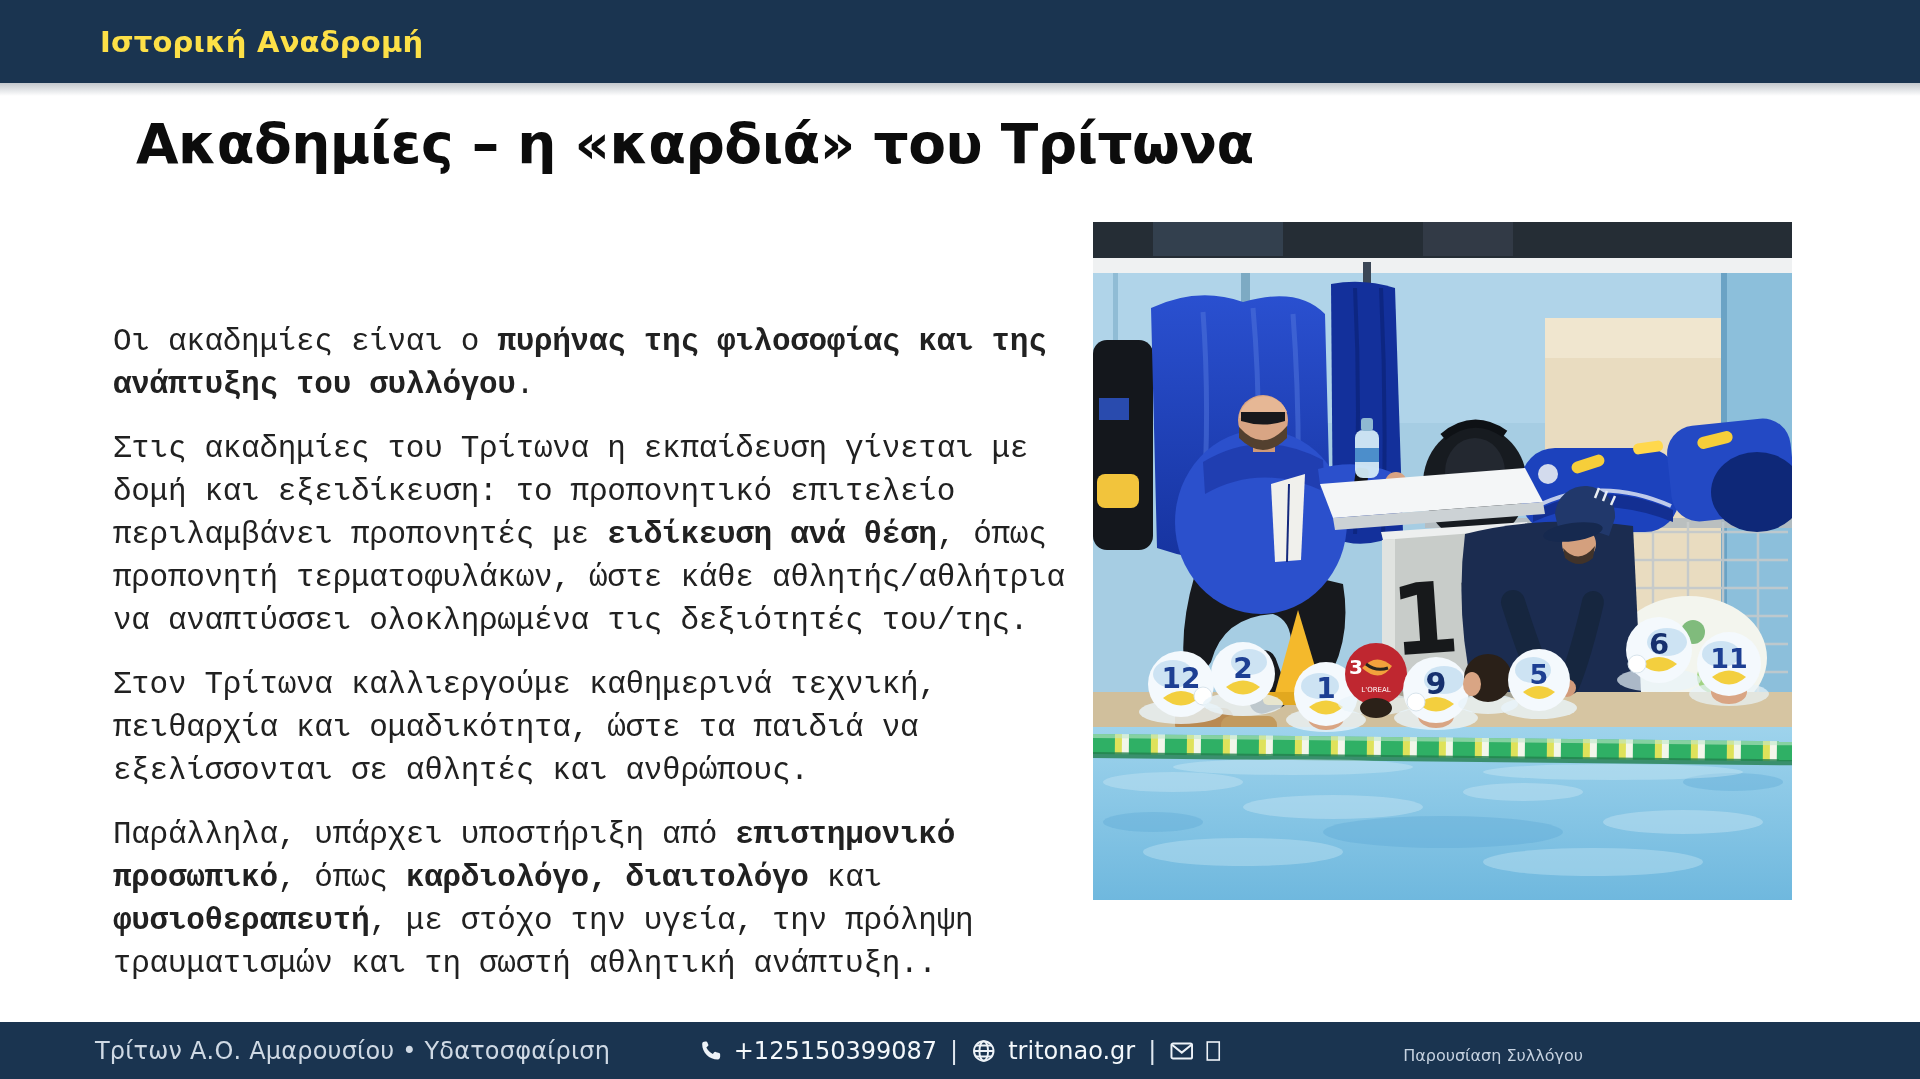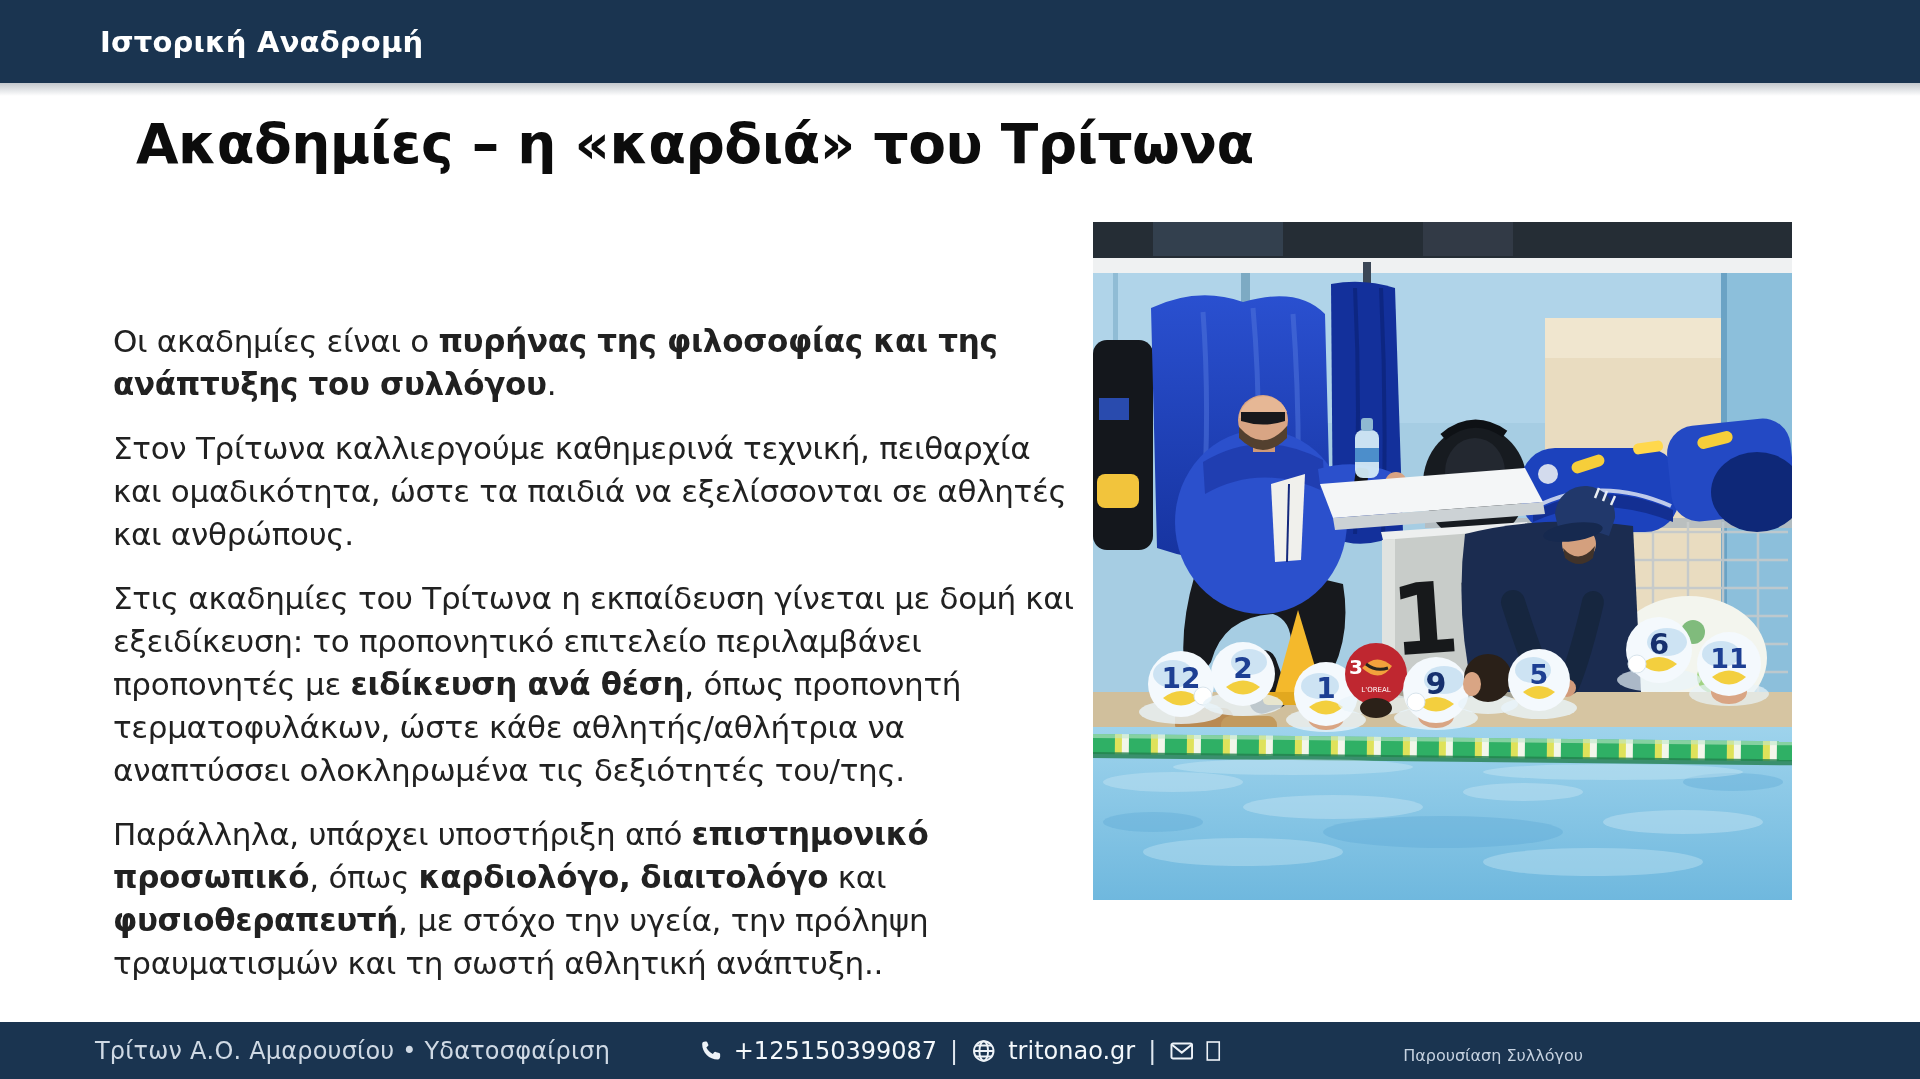--- a/index.html
+++ b/index.html
@@ -5,34 +5,34 @@
   html,body{margin:0;padding:0;background:#e8e8e8;}
   .slide{
     position:relative;width:1920px;height:1079px;background:#ffffff;
     font-family:"DejaVu Sans","Liberation Sans",sans-serif;overflow:hidden;
   }
   
   .topbar{
     position:absolute;left:0;top:0;width:1920px;height:83px;
     background:#1a3450;display:flex;align-items:center;
   }
-  .topbar-label{color:#ffffff;font-size:29px;font-weight:700;margin-left:100px;letter-spacing:.2px;}
+  .topbar-label{color:#fde047;font-size:29px;font-weight:700;margin-left:100px;letter-spacing:.2px;}
   .topbar-shadow{
     position:absolute;left:0;top:83px;width:1920px;height:13px;
     background:linear-gradient(to bottom,rgba(40,55,75,.28),rgba(40,55,75,0));
   }
   
   .slide-title{
     position:absolute;left:114px;top:112px;width:1200px;
     font-size:55px;font-weight:700;color:#0c0c0c;letter-spacing:-.5px;margin-left:22px;
   }
   
   .body-text{
     position:absolute;left:113px;top:320px;width:968px;
-    font-size:31px;line-height:43px;color:#212121;letter-spacing:-.3px;
+    font-size:31px;line-height:43px;color:#212121;letter-spacing:-.3px;font-family:Liberation Mono, monospace;
   }
   .body-text p{margin:0 0 21px 0;}
   .body-text span.b{font-weight:700;}
   
   .photo{
     position:absolute;left:1093px;top:222px;width:699px;height:678px;overflow:hidden;
     background:#a6cde3;
   }
   .photo svg{display:block;width:699px;height:678px;}
   
@@ -61,22 +61,22 @@
 
   <div class="topbar">
     <div class="topbar-label">Ιστορική Αναδρομή</div>
   </div>
   <div class="topbar-shadow"></div>
 
   <div class="slide-title">Ακαδημίες – η «καρδιά» του Τρίτωνα</div>
 
   <div class="body-text">
       <p><span>Οι ακαδημίες είναι ο </span><span class="b">πυρήνας της φιλοσοφίας και της ανάπτυξης του συλλόγου</span><span>.</span></p>
+      <p><span>Στις ακαδημίες του Τρίτωνα η εκπαίδευση γίνεται με δομή και εξειδίκευση: το προπονητικό επιτελείο περιλαμβάνει προπονητές με </span><span class="b">ειδίκευση ανά θέση</span><span>, όπως προπονητή τερματοφυλάκων, ώστε κάθε αθλητής/αθλήτρια να αναπτύσσει ολοκληρωμένα τις δεξιότητές του/της.</span></p>
       <p><span> Στον Τρίτωνα καλλιεργούμε καθημερινά τεχνική, πειθαρχία και ομαδικότητα, ώστε τα παιδιά να εξελίσσονται σε αθλητές και ανθρώπους.</span></p>
-      <p><span>Στις ακαδημίες του Τρίτωνα η εκπαίδευση γίνεται με δομή και εξειδίκευση: το προπονητικό επιτελείο περιλαμβάνει προπονητές με </span><span class="b">ειδίκευση ανά θέση</span><span>, όπως προπονητή τερματοφυλάκων, ώστε κάθε αθλητής/αθλήτρια να αναπτύσσει ολοκληρωμένα τις δεξιότητές του/της.</span></p>
       <p><span>Παράλληλα, υπάρχει υποστήριξη από </span><span class="b">επιστημονικό προσωπικό</span><span>, όπως </span><span class="b">καρδιολόγο,</span><span> </span><span class="b">διαιτολόγο</span><span> και </span><span class="b">φυσιοθεραπευτή</span><span>, με στόχο την υγεία, την πρόληψη τραυματισμών και τη σωστή αθλητική ανάπτυξη..</span></p>
     </div>
 
   <div class="photo">
     <svg viewBox="0 0 699 678" xmlns="http://www.w3.org/2000/svg">
       <defs>
         <linearGradient id="waterGrad" x1="0" y1="0" x2="0" y2="1">
           <stop offset="0" stop-color="#9ed3ec"></stop>
           <stop offset="1" stop-color="#6fb8de"></stop>
         </linearGradient>

